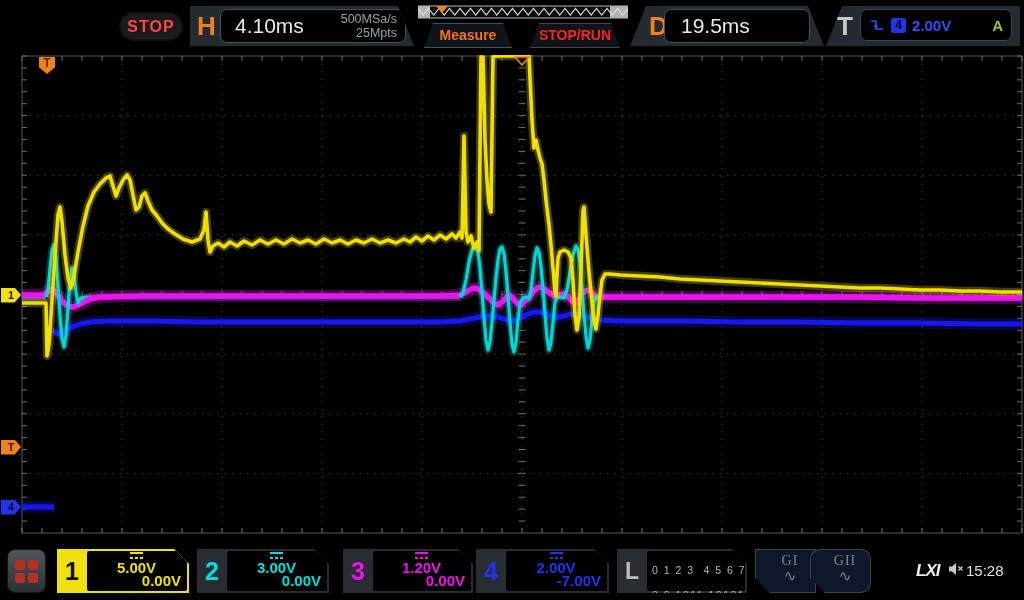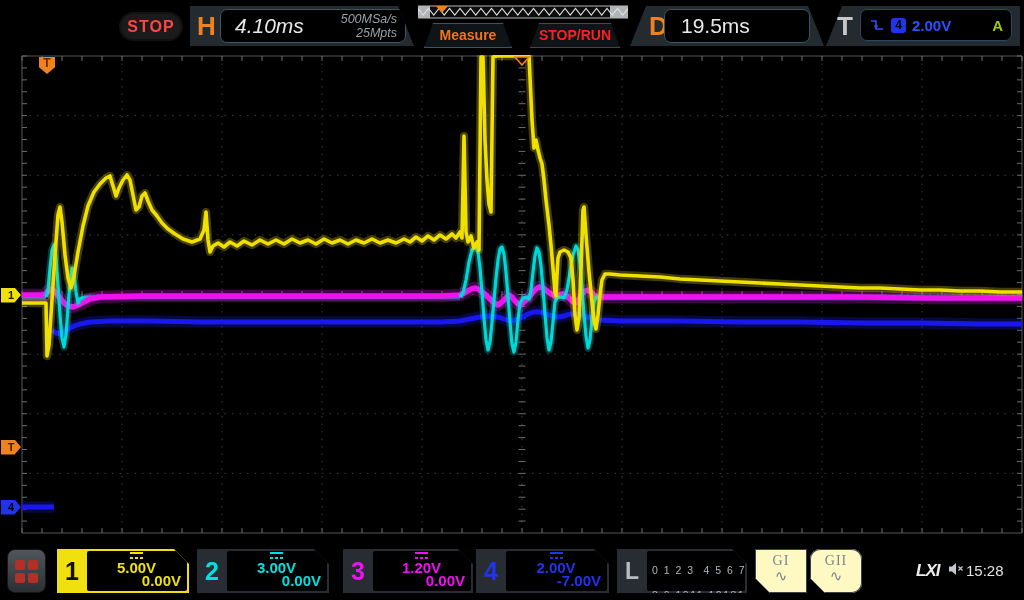--- a/index.html
+++ b/index.html
@@ -12,21 +12,21 @@
     font-weight:bold;font-size:31px;color:#e8d40c;letter-spacing:0px;}
   #stop-pill{left:121px;top:14px;width:60px;height:25px;background:#1b1b1b;border-radius:13px;
     color:#ff4545;font-weight:bold;font-size:16px;text-align:center;line-height:25px;letter-spacing:1px;
     box-shadow:0 0 0 2px #111;}
   .tab{background:#232a30;top:6px;height:40px;}
   #h-tab{left:190px;width:224px;clip-path:polygon(0 0,calc(100% - 16px) 0,100% 100%,0 100%);}
   #d-tab{left:630px;width:194px;clip-path:polygon(16px 0,calc(100% - 16px) 0,100% 100%,0 100%);}
   #t-tab{left:826px;width:194px;clip-path:polygon(16px 0,100% 0,100% 100%,0 100%);}
   .tab-letter{position:absolute;top:5px;font-size:26px;font-weight:bold;color:#f0821e;}
   .inner-box{position:absolute;top:3px;height:32px;background:#000;border:1px solid #3d5560;border-radius:7px;}
-  #h-box{left:30px;width:184px;font-style:italic;}
+  #h-box{left:30px;width:184px;}
   #h-scale{position:absolute;left:14px;top:4px;font-size:21px;color:#e8e8e8;}
   #h-rates{position:absolute;right:8px;top:2px;text-align:right;font-size:12.5px;color:#99a1a7;line-height:14px;}
   #d-box{left:34px;width:144px;}
   #d-value{position:absolute;left:16px;top:4px;font-size:21px;color:#e8e8e8;}
   #t-box{left:34px;width:152px;border-color:#2a4666;display:flex;align-items:center;gap:6px;padding:0 8px;box-sizing:border-box;}
   #t-letter{color:#c8c8c8;}
   #trig-badge{width:15px;height:15px;background:#2233ee;border-radius:3px;color:#060608;
     font-size:12px;font-weight:bold;text-align:center;line-height:15px;}
   #trig-level{color:#2a50ff;font-weight:bold;font-size:15px;}
   #trig-status{color:#9cc818;font-weight:bold;font-size:15px;margin-left:auto;}
@@ -49,23 +49,23 @@
     text-align:center;line-height:44px;}
   .ch-vals{position:absolute;left:30px;top:2px;right:2px;bottom:2px;background:#000;border-radius:2px;
     font-size:15px;font-weight:bold;padding:1px 6px 0 5px;box-sizing:border-box;}
   .ch-row1{display:flex;align-items:center;gap:5px;height:20px;flex-direction:column;}
   .ch-row2{text-align:right;height:20px;line-height:18px;}
   .dc-icon{display:inline-block;width:13px;height:8px;border-top:2px solid currentColor;position:relative;}
   .dc-icon::after{content:"";position:absolute;left:0;top:3px;width:13px;height:2px;
     background:repeating-linear-gradient(90deg,currentColor 0 3px,transparent 3px 5px);}
   #l-box .ch-vals{font-weight:normal;}
   .l-row{white-space:pre;font-size:10.5px;color:#b0b6ba;letter-spacing:1.5px;line-height:13px;margin-top:12px;}
-  .gen-btn{top:549px;width:52px;height:44px;background:#fef9c3;box-shadow:inset 0 0 0 1px #39444c;
+  .gen-btn{top:549px;width:52px;height:44px;background:#0f172a;box-shadow:inset 0 0 0 1px #39444c;
     clip-path:polygon(0 0,100% 0,100% 100%,15px 100%,0 calc(100% - 15px));
-    text-align:center;color:#7d858c;}
+    text-align:center;color:#7d858c;padding-left:9px;}
   .gen-label{font-size:14px;margin-top:4px;letter-spacing:1px;font-family:"Liberation Serif","DejaVu Serif",serif;}
   .gen-wave{font-size:15px;line-height:14px;color:#7d858c;}
   #lxi{left:916px;top:561px;font-style:italic;font-weight:bold;font-size:17px;color:#ececec;letter-spacing:-1px;}
   #speaker{left:948px;top:562px;}
   #clock{left:966px;top:562px;font-size:15px;color:#e2e2e2;}
 
   
   .edge-marker{width:20px;height:15px;clip-path:polygon(0 0,68% 0,100% 50%,68% 100%,0 100%);
     font-size:11px;font-weight:bold;text-align:center;line-height:15px;left:1px;}
   #trig-flag{left:39px;top:57px;width:16px;height:17px;background:#f0821e;

